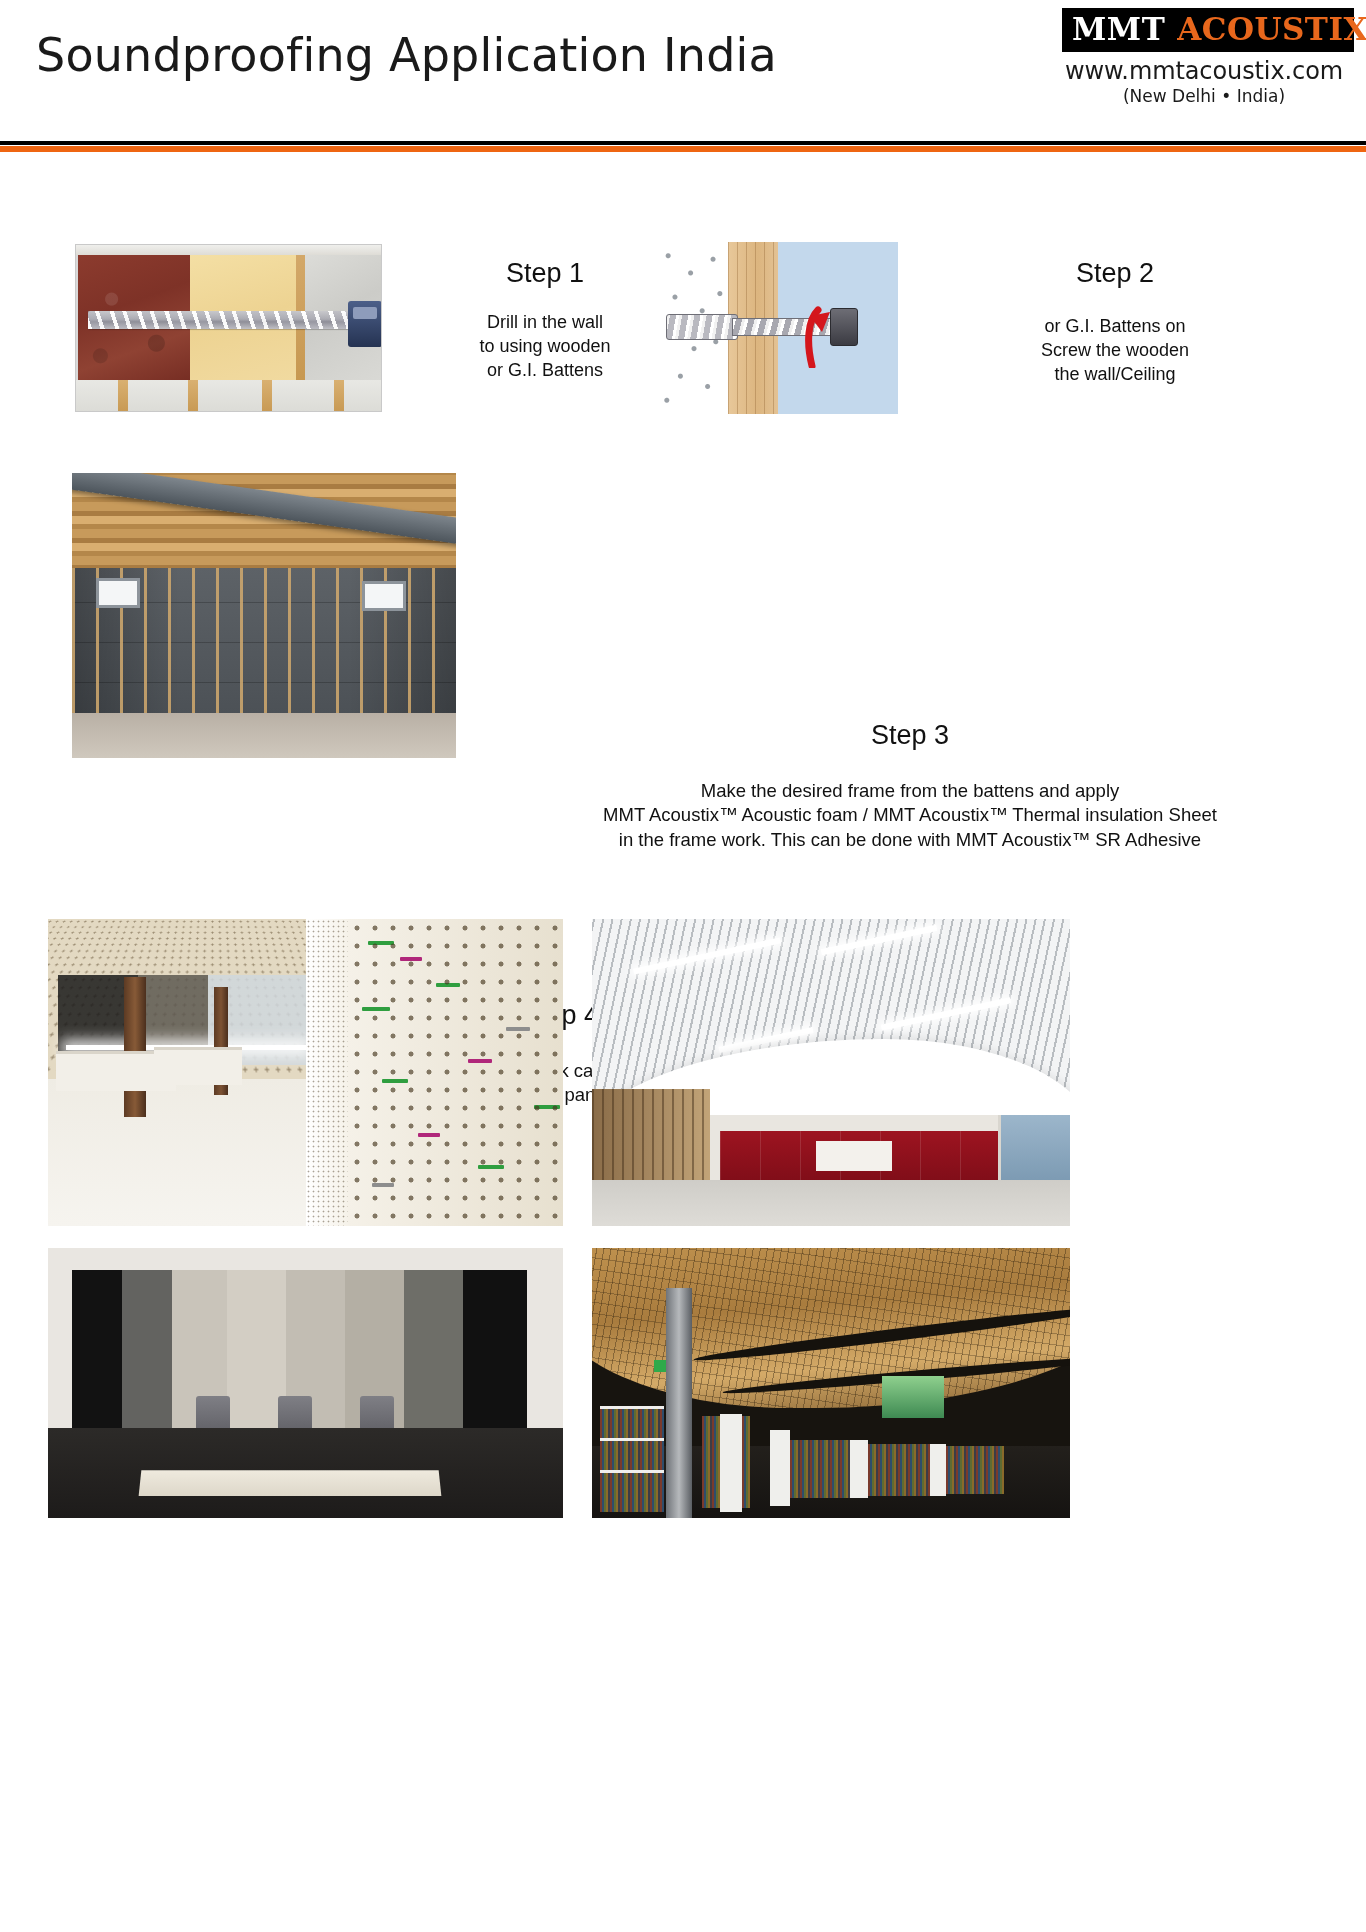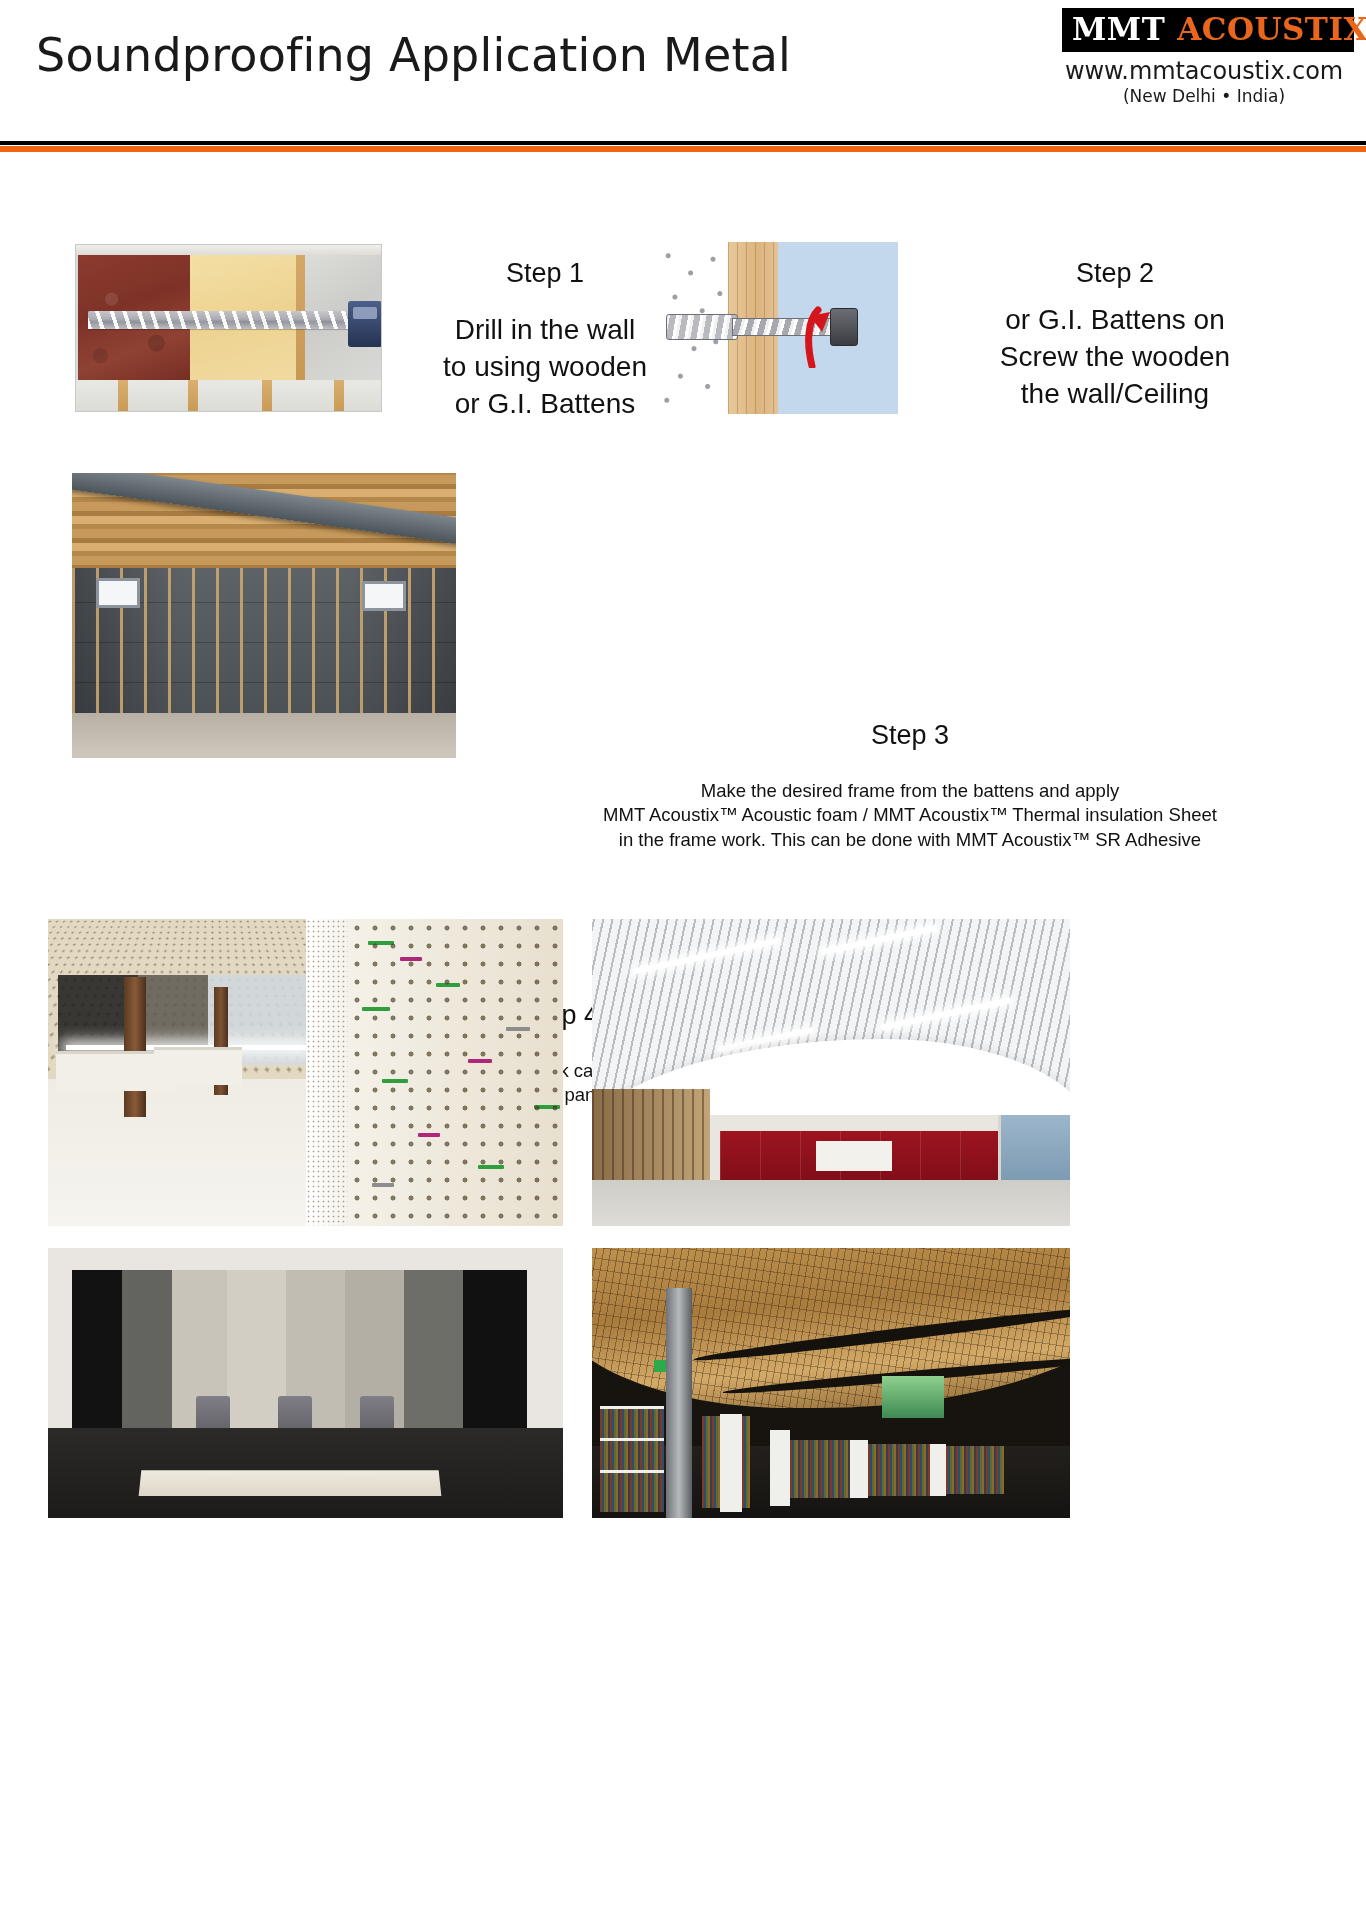--- a/index.html
+++ b/index.html
@@ -95,21 +95,21 @@
 
   
   .step-heading {
     font-size: 27px;
     font-weight: 400;
     color: #111;
     text-align: center;
     font-family: "Liberation Sans", sans-serif;
   }
   .step-body {
-    font-size: 28px;
+    font-size: 18px;
     line-height: 1.33;
     color: #111;
     text-align: center;
     font-family: "Liberation Sans", sans-serif;
   }
   .step-body-sm {
     font-size: 18.5px;
     line-height: 1.32;
     color: #111;
     text-align: center;
@@ -246,21 +246,21 @@
     border-radius:3px;
   }
   .s2-arrow {
     position:absolute; left:136px; top:60px; width:44px; height:66px;
   }
   .s2-text {
     position:absolute;
     left: 880px; top: 258px;
     width: 470px;
   }
-  .s2-text .step-heading { margin-bottom: 12px; }
+  .s2-text .step-heading { margin-bottom: 26px; }
 
   
   .s3-fig {
     position:absolute;
     left: 72px; top: 473px;
     width: 384px; height: 285px;
     overflow:hidden;
     background:#5a5f64;
   }
   .s3-ceiling {
@@ -505,21 +505,21 @@
     position:absolute; left:290px; top:128px; width:62px; height:42px;
     background: linear-gradient(#8fd08e,#3e8a52);
   }
 </style>
 </head>
 <body>
 
 <div class="page">
 
   <div class="header">
-    <div class="doc-title">Soundproofing Application Metal</div>
+    <div class="doc-title">Soundproofing Application India</div>
 
     <div class="brand">
       <div class="brand-logo">
         <span class="brand-logo-text">
           <span class="brand-mmt">MMT</span><span style="display:inline-block;width:12px"></span><span class="brand-acoustix">ACOUSTIX</span>
         </span>
       </div>
       <span class="brand-url">www.mmtacoustix.com</span>
       <span class="brand-loc">(New Delhi • India)</span>
     </div>

